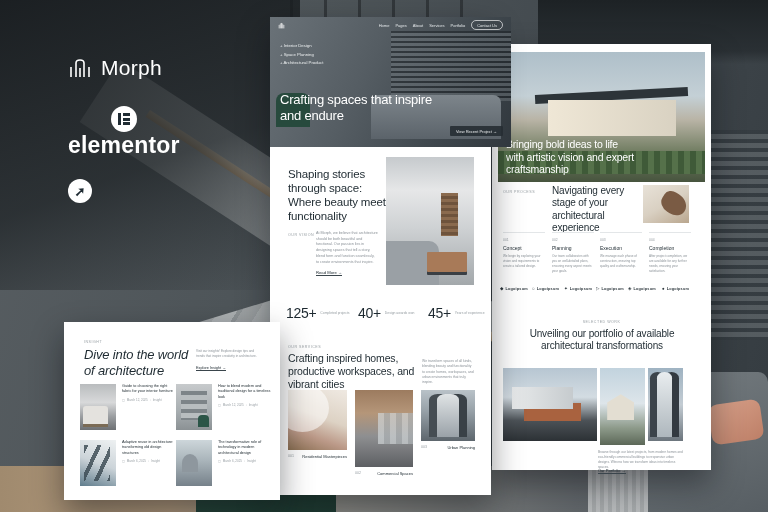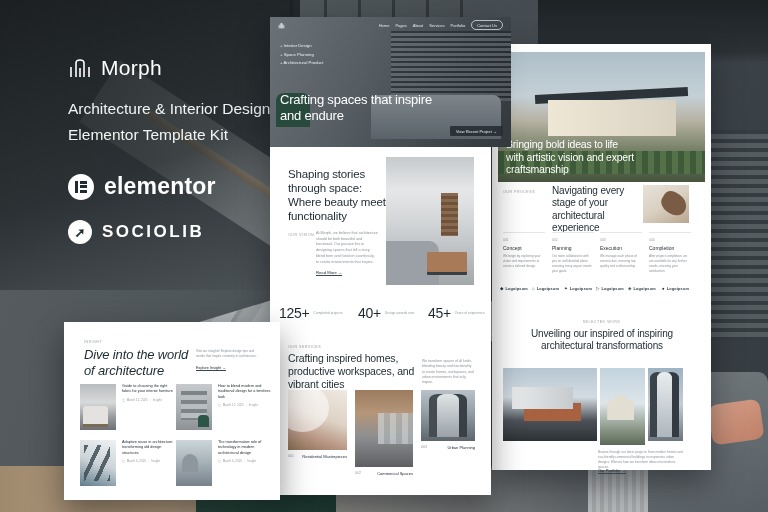--- a/index.html
+++ b/index.html
@@ -31,21 +31,21 @@
     background:linear-gradient(160deg,#767d81,#575e63);border-radius:48px 10px 0 0;z-index:2;}
   .cushion{position:absolute;right:6px;bottom:70px;width:52px;height:40px;
     background:linear-gradient(150deg,#d8a18a,#bd7f67);border-radius:9px;transform:rotate(-8deg);z-index:2;}
   .throw{position:absolute;right:120px;bottom:0;width:60px;height:90px;
     background:repeating-linear-gradient(90deg,#c9cbcc 0 4px,#b2b5b6 4px 8px);opacity:.8;z-index:2;}
   
   .brand{position:absolute;left:68px;top:56px;color:#fff;z-index:5;}
   .brand-row{display:flex;align-items:center;gap:9px;}
   .morph-name{font-size:21px;font-weight:400;letter-spacing:.3px;}
   .brand-sub{margin-top:16px;font-size:15.5px;line-height:1.65;font-weight:400;color:#f2f4f4;}
-  .elem-row{display:flex;align-items:center;gap:10px;margin-top:26px;}
+  .elem-row{display:flex;align-items:center;margin-top:26px;flex-direction:column;}
   .elem-circ{width:26px;height:26px;border-radius:50%;background:#fff;display:flex;align-items:center;justify-content:center;}
   .elem-e{display:flex;gap:2px;align-items:stretch;height:12px;}
   .elem-e .v{width:3px;background:#1f2b33;}
   .elem-e .h{display:flex;flex-direction:column;justify-content:space-between;}
   .elem-e .h i{display:block;width:7px;height:3px;background:#1f2b33;}
   .elem-word{font-size:23px;font-weight:700;letter-spacing:.2px;}
   .socio-row{display:flex;align-items:center;gap:10px;margin-top:20px;}
   .socio-circ{width:24px;height:24px;border-radius:50%;background:#fff;color:#1f2b33;
     display:flex;align-items:center;justify-content:center;font-size:13px;font-weight:700;}
   .socio-word{font-size:17px;font-weight:700;letter-spacing:2.5px;}
@@ -164,40 +164,35 @@
           <path d="M3 21 V11"></path>
             <path d="M8 21 V7"></path>
             <path d="M8 7 C8 3,16 3,16 7"></path>
             <path d="M16 21 V7"></path>
             <path d="M21 21 V11"></path>
             <path d="M12 21 V12"></path>
         </g>
       </svg>
       <span class="morph-name">Morph</span>
     </div>
-    <div class="brand-sub">
-      <div>Architecture &amp; Interior Design</div>
-      <div>Elementor Template Kit</div>
-    </div>
     <div class="elem-row">
       <span class="elem-circ">
         <span class="elem-e">
             <span class="v"></span>
             <span class="h">
               <i></i>
               <i></i>
               <i></i>
             </span>
           </span>
       </span>
       <span class="elem-word">elementor</span>
     </div>
     <div class="socio-row">
       <span class="socio-circ">➚</span>
-      <span class="socio-word">SOCIOLIB</span>
     </div>
   </div>
 
   <section class="panel panel-center">
 
     <div class="abs hero">
       <div class="hero-blinds"></div>
       <div class="hero-sofa"></div>
       <div class="hero-chair"></div>
       <div class="mini-head">
@@ -229,21 +224,21 @@
     <div class="abs h2" style="left:18px;top:150px;width:106px;font-size:11.5px;line-height:1.22;">Shaping stories through space: Where beauty meets functionality</div>
     <div class="abs lbl" style="left:18px;top:216px;">Our Vision</div>
     <div class="abs tiny" style="left:46px;top:214px;width:62px;font-size:3.7px;">At Morph, we believe that architecture should be both beautiful and functional. Our passion lies in designing spaces that tell a story, blend form and function seamlessly, to create environments that inspire.</div>
     <div class="abs" style="left:46px;top:253px;font-size:4.2px;"><span class="link">Read More  →</span></div>
     <div class="abs img-ph ph-interior-light" style="left:116px;top:140px;width:88px;height:128px;">
       <div class="ph-wine"></div>
       <div class="ph-sofa-corner"></div>
       <div class="ph-wood-table"></div>
     </div>
 
-    <div class="abs stat" style="left:9px;top:288px;">
+    <div class="abs stat" style="left:16px;top:288px;">
       <span class="stat-val">125+</span>
       <span class="stat-lbl">Completed projects</span>
     </div>
     <div class="abs stat" style="left:88px;top:288px;">
       <span class="stat-val">40+</span>
       <span class="stat-lbl">Design awards won</span>
     </div>
     <div class="abs stat" style="left:158px;top:288px;">
       <span class="stat-val">45+</span>
       <span class="stat-lbl">Years of experience</span>
@@ -340,21 +335,21 @@
     <div class="logo-item" style="left:136px;top:242px;">
       <span class="logo-ic">◈</span>
       <span class="logo-tx">Logoipsum</span>
     </div>
     <div class="logo-item" style="left:170px;top:242px;">
       <span class="logo-ic">●</span>
       <span class="logo-tx">Logoipsum</span>
     </div>
 
     <div class="abs lbl" style="left:0;top:276px;width:100%;text-align:center;">Selected Work</div>
-    <div class="abs h2" style="left:34px;top:284px;width:152px;font-size:10px;line-height:1.24;text-align:center;">Unveiling our inspired of inspiring architectural transformations</div>
+    <div class="abs h2" style="left:34px;top:284px;width:152px;font-size:10px;line-height:1.24;text-align:center;">Unveiling our portfolio of available architectural transformations</div>
     <div class="abs img-ph ph-portfolio1" style="left:11px;top:324px;width:94px;height:73px;">
       <div class="ph-port-box"></div>
     </div>
     <div class="abs img-ph ph-portfolio2" style="left:108px;top:324px;width:45px;height:77px;">
       <div class="ph-port-house"></div>
     </div>
     <div class="abs img-ph ph-portfolio3" style="left:156px;top:324px;width:35px;height:73px;">
       <div class="ph-port-tower"></div>
     </div>
     <div class="abs tiny" style="left:106px;top:406px;width:86px;font-size:3.2px;">Browse through our latest projects, from modern homes and eco-friendly commercial buildings to responsive urban designs. Witness how we transform ideas into timeless spaces.</div>

